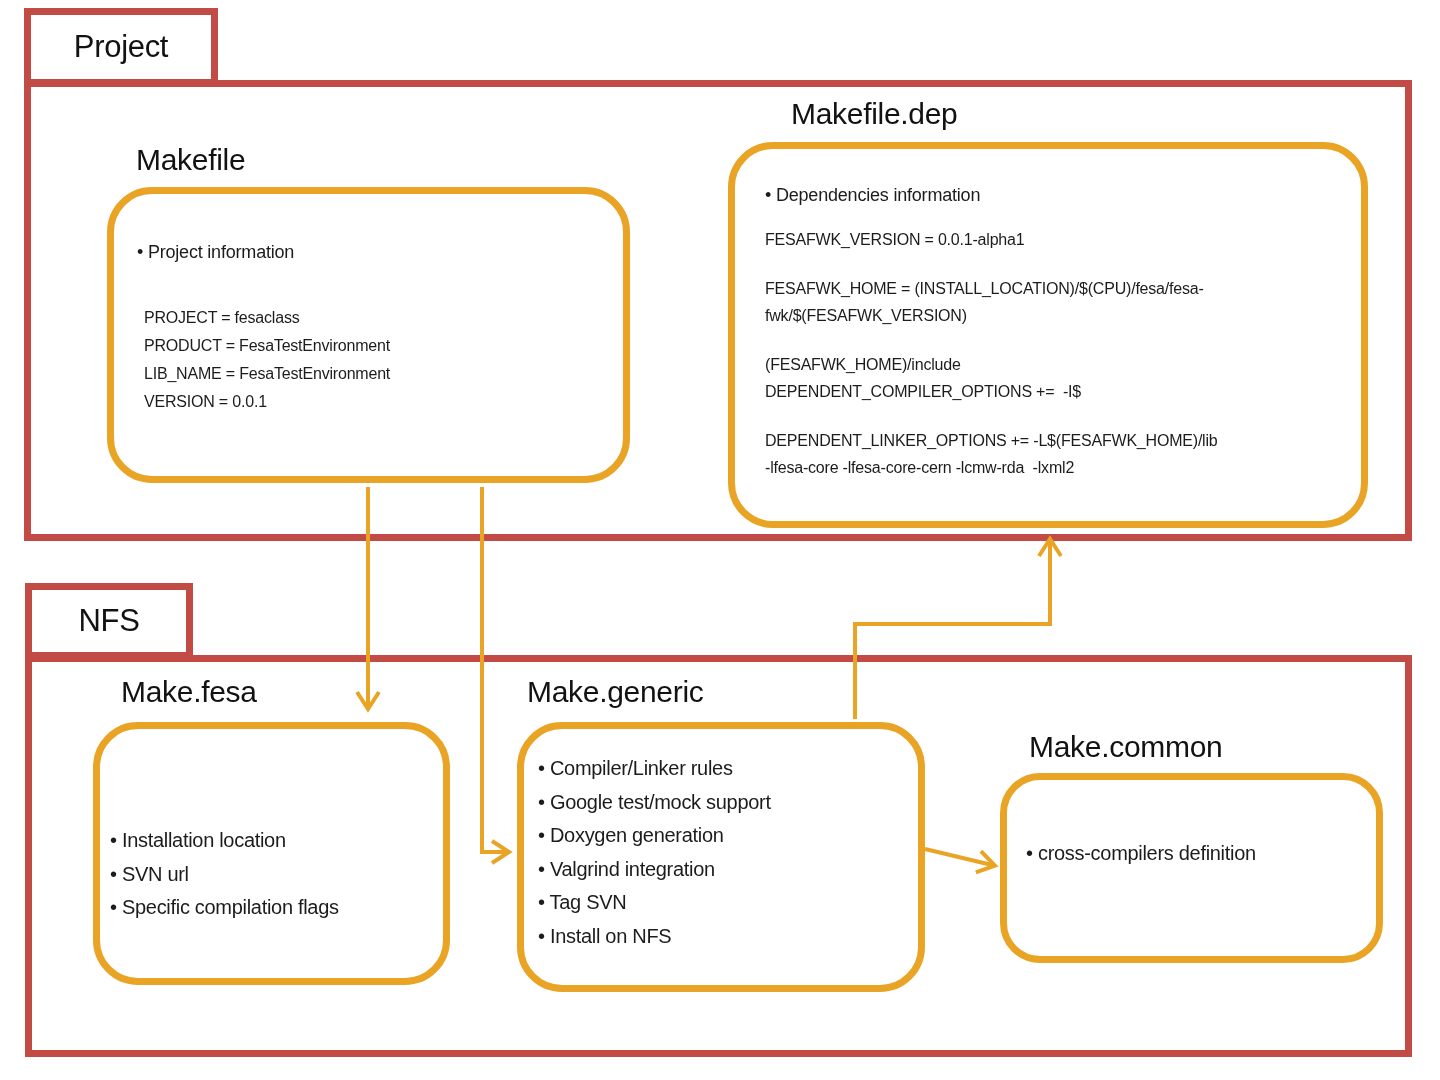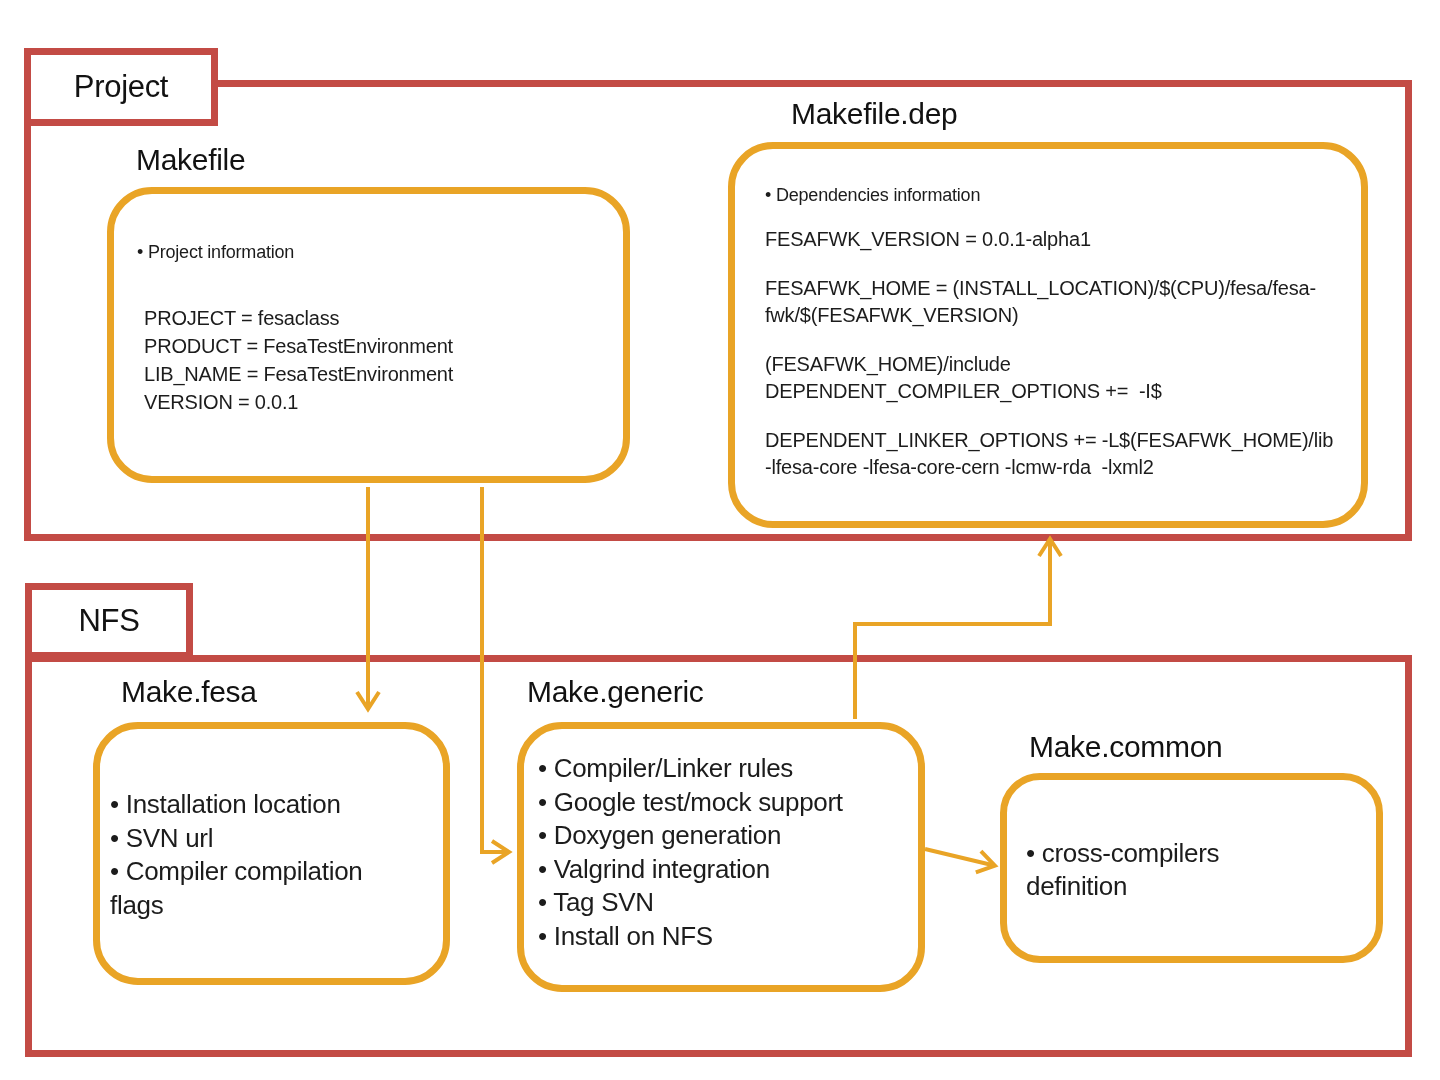--- a/index.html
+++ b/index.html
@@ -41,41 +41,41 @@
     z-index:3;
   }
   .box-title{
     font-size:30px;letter-spacing:-0.3px;color:#121212;
     z-index:4;white-space:nowrap;
   }
   .bullet-lg{   
     font-size:18px;letter-spacing:-0.2px;z-index:4;white-space:nowrap;
   }
   .bullets{     
-    font-size:26px;line-height:33.5px;letter-spacing:-0.3px;z-index:4;
+    font-size:20px;line-height:33.5px;letter-spacing:-0.3px;z-index:4;
   }
   .code{
-    font-size:20px;line-height:28px;letter-spacing:-0.2px;z-index:4;
+    font-size:16px;line-height:28px;letter-spacing:-0.2px;z-index:4;
   }
   .codeline{white-space:pre;}
   .codeblock{margin-bottom:22px;}
   .code-dep{line-height:27px;}
   svg.overlay{
     position:absolute;left:0;top:0;width:1440px;height:1080px;
     z-index:5;pointer-events:none;
   }
   .conn{stroke:var(--box-orange);stroke-width:4;fill:none;}
   .conn-head{stroke:var(--box-orange);stroke-width:4;fill:none;}
 </style>
 </head>
 <body>
 
 <div id="canvas">
 
-  <div class="abs pkg-tab" style="left:24px;top:8px;width:194px;height:78px;margin-top:40px;">
+  <div class="abs pkg-tab" style="left:24px;top:8px;width:194px;height:78px;">
     <span class="pkg-label">Project</span>
   </div>
   <div class="abs pkg-body" style="left:24px;top:80px;width:1388px;height:461px;"></div>
 
   <div class="abs box-title" style="left:136px;top:143px;">Makefile</div>
   <div class="abs obox" style="left:107px;top:187px;width:523px;height:296px;"></div>
   <div class="abs bullet-lg" style="left:137px;top:242px;">• Project information</div>
   <div class="abs code" style="left:144px;top:304px;">
     <div class="codeline">PROJECT = fesaclass</div>
     <div class="codeline">PRODUCT = FesaTestEnvironment</div>
@@ -104,24 +104,24 @@
     </div>
   </div>
 
   <div class="abs pkg-tab" style="left:25px;top:583px;width:168px;height:76px;">
     <span class="pkg-label">NFS</span>
   </div>
   <div class="abs pkg-body" style="left:25px;top:655px;width:1387px;height:402px;"></div>
 
   <div class="abs box-title" style="left:121px;top:675px;">Make.fesa</div>
   <div class="abs obox" style="left:93px;top:722px;width:357px;height:263px;"></div>
-  <div class="abs bullets" style="left:110px;top:788px;width:280px;">
+  <div class="abs bullets" style="left:110px;top:824px;width:280px;">
     <div>• Installation location</div>
     <div>• SVN url</div>
-    <div>• Compiler compilation flags</div>
+    <div>• Specific compilation flags</div>
   </div>
 
   <div class="abs box-title" style="left:527px;top:675px;">Make.generic</div>
   <div class="abs obox" style="left:517px;top:722px;width:408px;height:270px;"></div>
   <div class="abs bullets" style="left:538px;top:752px;width:372px;">
     <div>• Compiler/Linker rules</div>
     <div>• Google test/mock support</div>
     <div>• Doxygen generation</div>
     <div>• Valgrind integration</div>
     <div>• Tag SVN</div>

